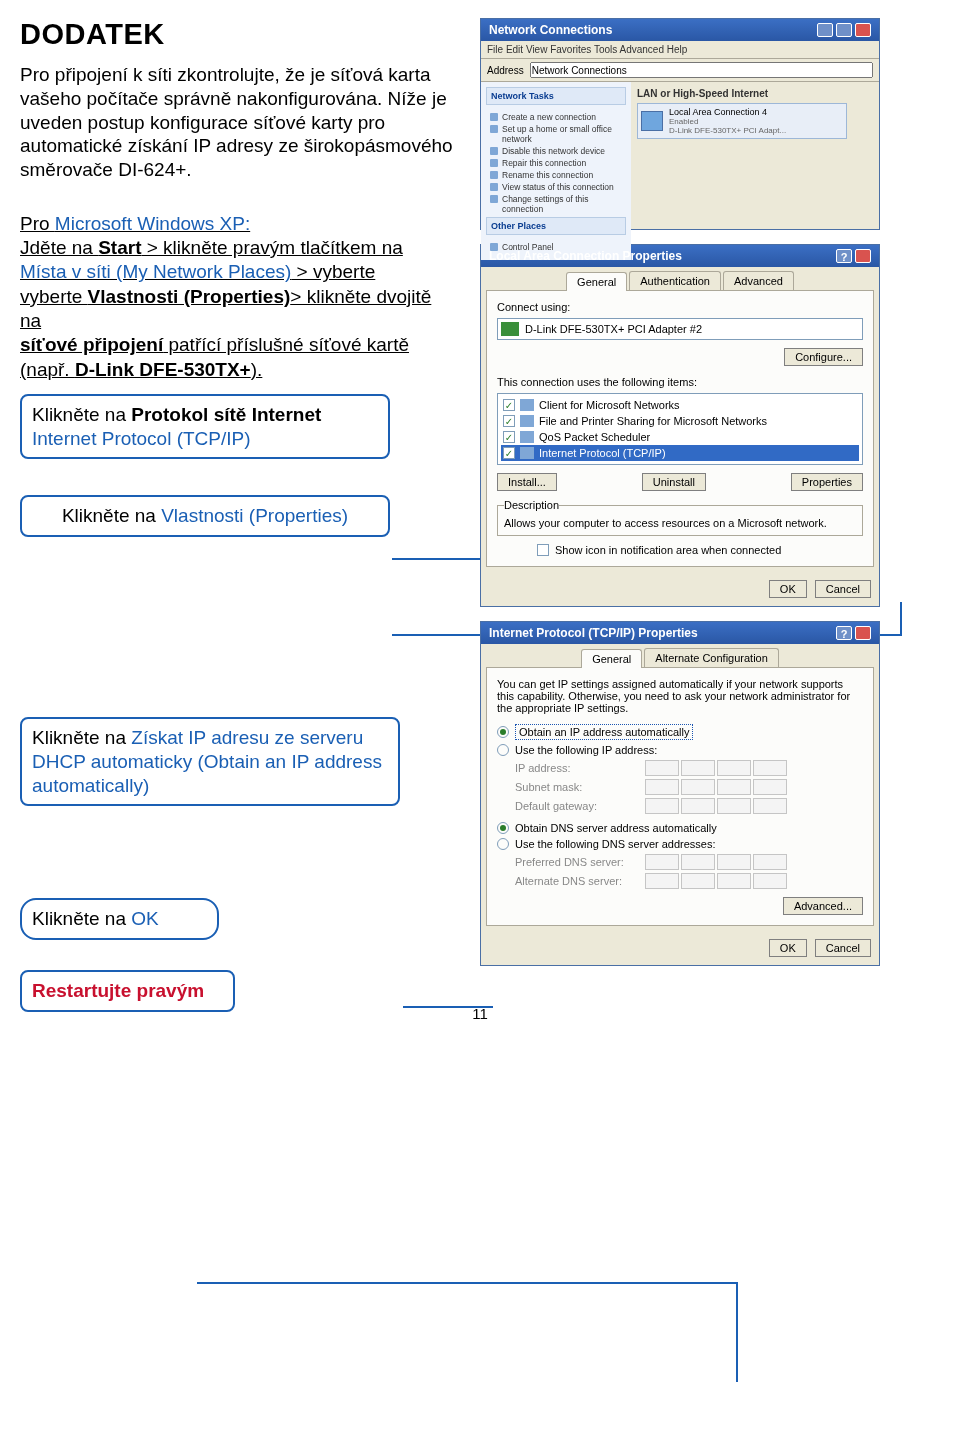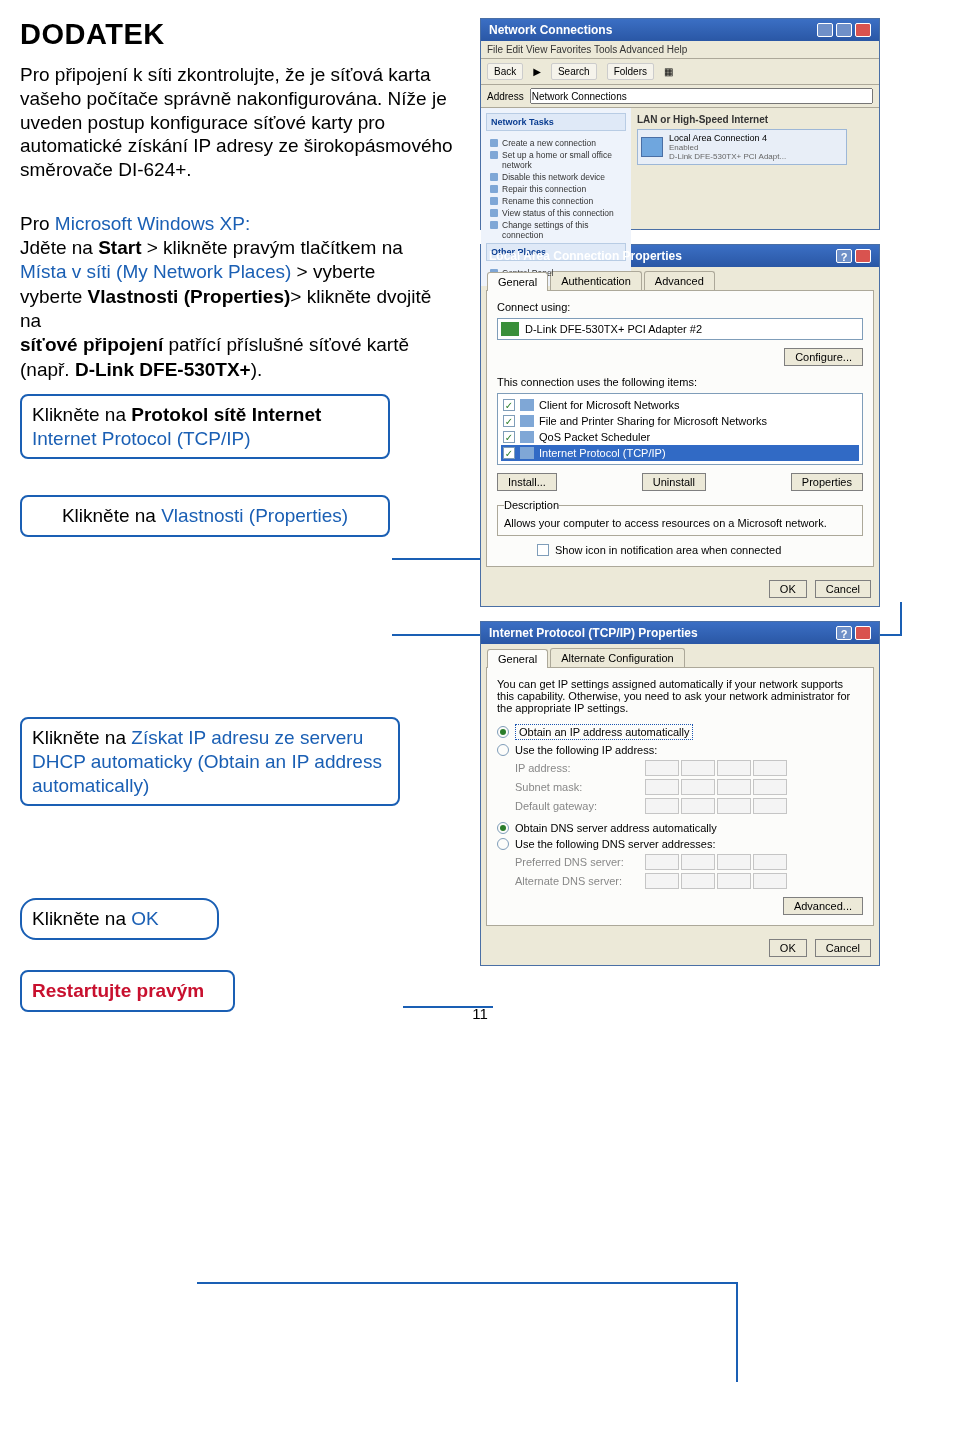--- a/index.html
+++ b/index.html
@@ -7,21 +7,21 @@
     width: 960px;
     height: 1448px;
     background: #fff;
     font-family: Arial, Helvetica, sans-serif;
     position: relative;
     color: #000;
   }
   .page { padding: 18px 20px; position: relative; }
   .title { font-size: 29px; font-weight: bold; letter-spacing: 0.5px; margin-bottom: 12px; }
   .intro { font-size: 19px; line-height: 1.25; width: 450px; margin-bottom: 20px; }
-  .steps { font-size: 19px; line-height: 1.28; width: 420px; margin-top: 30px; }
+  .steps { font-size: 19px; line-height: 1.28; width: 420px; margin-top: 30px; text-decoration: underline; }
   .steps .link { color: #1a5fb4; }
   .steps b { font-weight: bold; }
   .callout {
     border: 2.5px solid #1a5fb4;
     border-radius: 8px;
     padding: 7px 10px;
     font-size: 19px;
     line-height: 1.25;
     background: #fff;
     position: relative;
@@ -65,21 +65,21 @@
   .nc-side ul{list-style:none;padding:2px 4px;font-size:8.5px;color:#333;}
   .nc-side li{padding:1px 0 1px 12px;position:relative;}
   .nc-side li:before{content:"";position:absolute;left:0;top:2px;width:8px;height:8px;background:#7fa7d6;border-radius:1px;}
   .nc-main{flex:1;padding:6px;font-size:10px;}
   .nc-main .grp{font-weight:bold;color:#333;margin-bottom:4px;font-size:10px;}
   .nc-main .item{display:flex;align-items:center;gap:6px;padding:3px;border:1px solid #9db7d7;background:#e8eef7;font-size:9px;width:210px;}
   .nc-main .item .ico{width:22px;height:20px;background:#6fa6de;border:1px solid #4a6fa5;}
   .nc-main .item .sub{color:#666;font-size:8px;}
 
   
-  .dlg .tabs{display:flex;background:#ece9d8;padding:4px 6px 0;gap:2px;}
+  .dlg .tabs{display:flex;background:#ece9d8;padding:4px 6px 0;gap:2px;justify-content:center;}
   .dlg .tab{padding:3px 10px;border:1px solid #aca899;border-bottom:none;background:#ece9d8;font-size:11px;border-radius:3px 3px 0 0;}
   .dlg .tab.active{background:#fcfcfa;position:relative;top:1px;}
   .dlg .dlg-body{background:#fcfcfa;border:1px solid #aca899;margin:0 5px 5px;padding:10px;}
   .dlg .label{font-size:11px;margin-bottom:5px;}
   .dlg .field{display:flex;align-items:center;border:1px solid #7f9db9;background:#fff;padding:3px;margin-bottom:8px;}
   .dlg .field .nic{width:18px;height:14px;background:#3a8f3a;margin-right:6px;}
   .dlg button{font-size:11px;padding:2px 10px;border:1px solid #7f7f7f;background:#ece9d8;border-radius:0;}
   .dlg .itemslist{border:1px solid #7f9db9;background:#fff;padding:3px;font-size:11px;margin-bottom:8px;}
   .dlg .il-row{display:flex;align-items:center;gap:5px;padding:2px;}
   .dlg .il-row.sel{background:#316ac5;color:#fff;}
@@ -152,27 +152,20 @@
     <div class="win" style="height:212px;">
       <div class="titlebar">
         <span>Network Connections</span>
         <div class="winbtns">
           <span></span>
           <span></span>
           <span class="close"></span>
         </div>
       </div>
       <div class="menubar">File   Edit   View   Favorites   Tools   Advanced   Help</div>
-      <div class="toolbar">
-        <span class="btn">Back</span>
-        <span>▶</span>
-        <span class="btn">Search</span>
-        <span class="btn">Folders</span>
-        <span>▦</span>
-      </div>
       <div class="addr">
         <span>Address</span>
         <input value="Network Connections" style="">
       </div>
       <div class="nc-body">
         <div class="nc-side">
           <div class="panel">Network Tasks</div>
           <ul>
             <li>Create a new connection</li>
             <li>Set up a home or small office network</li>

